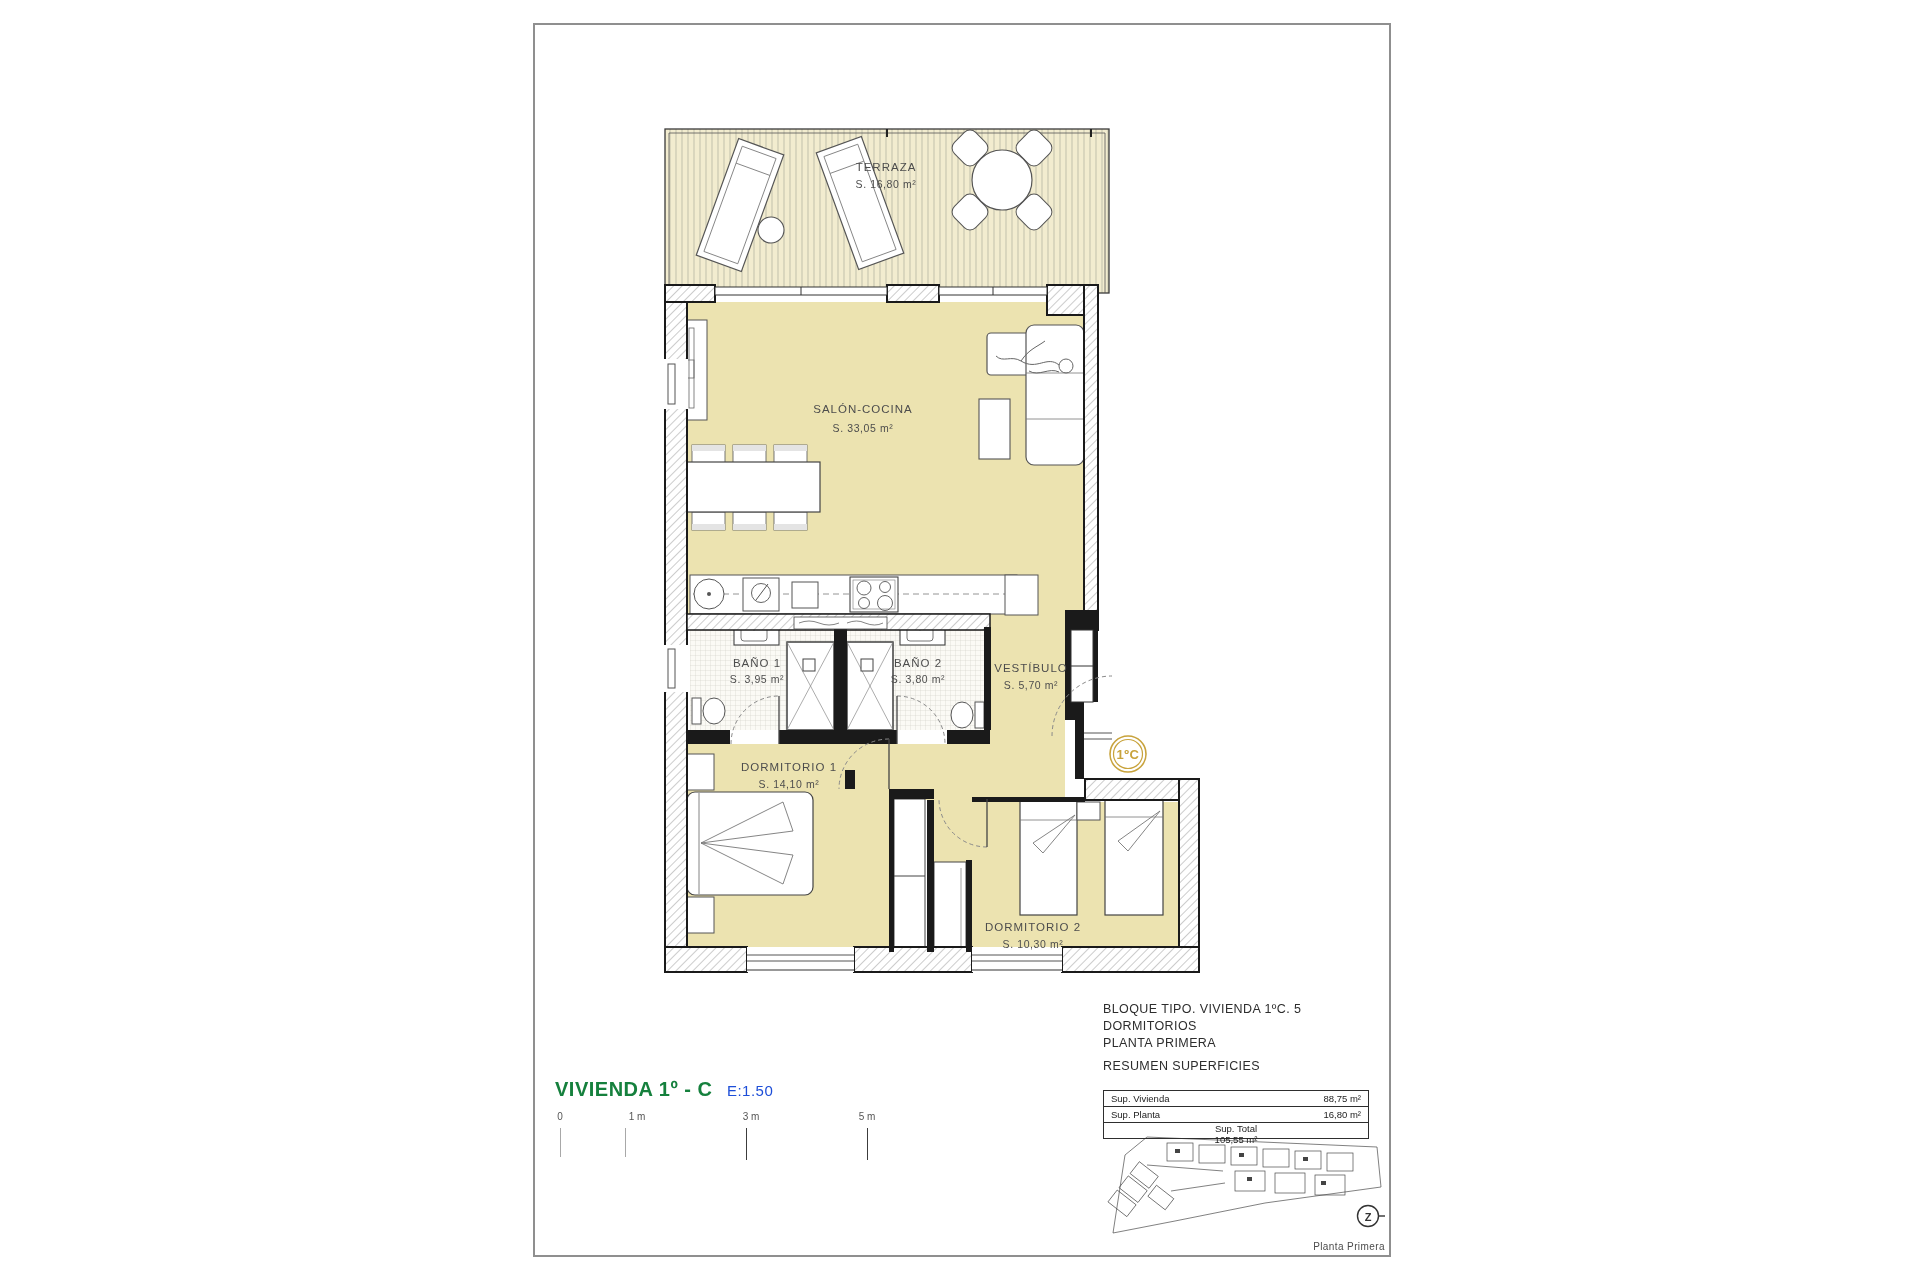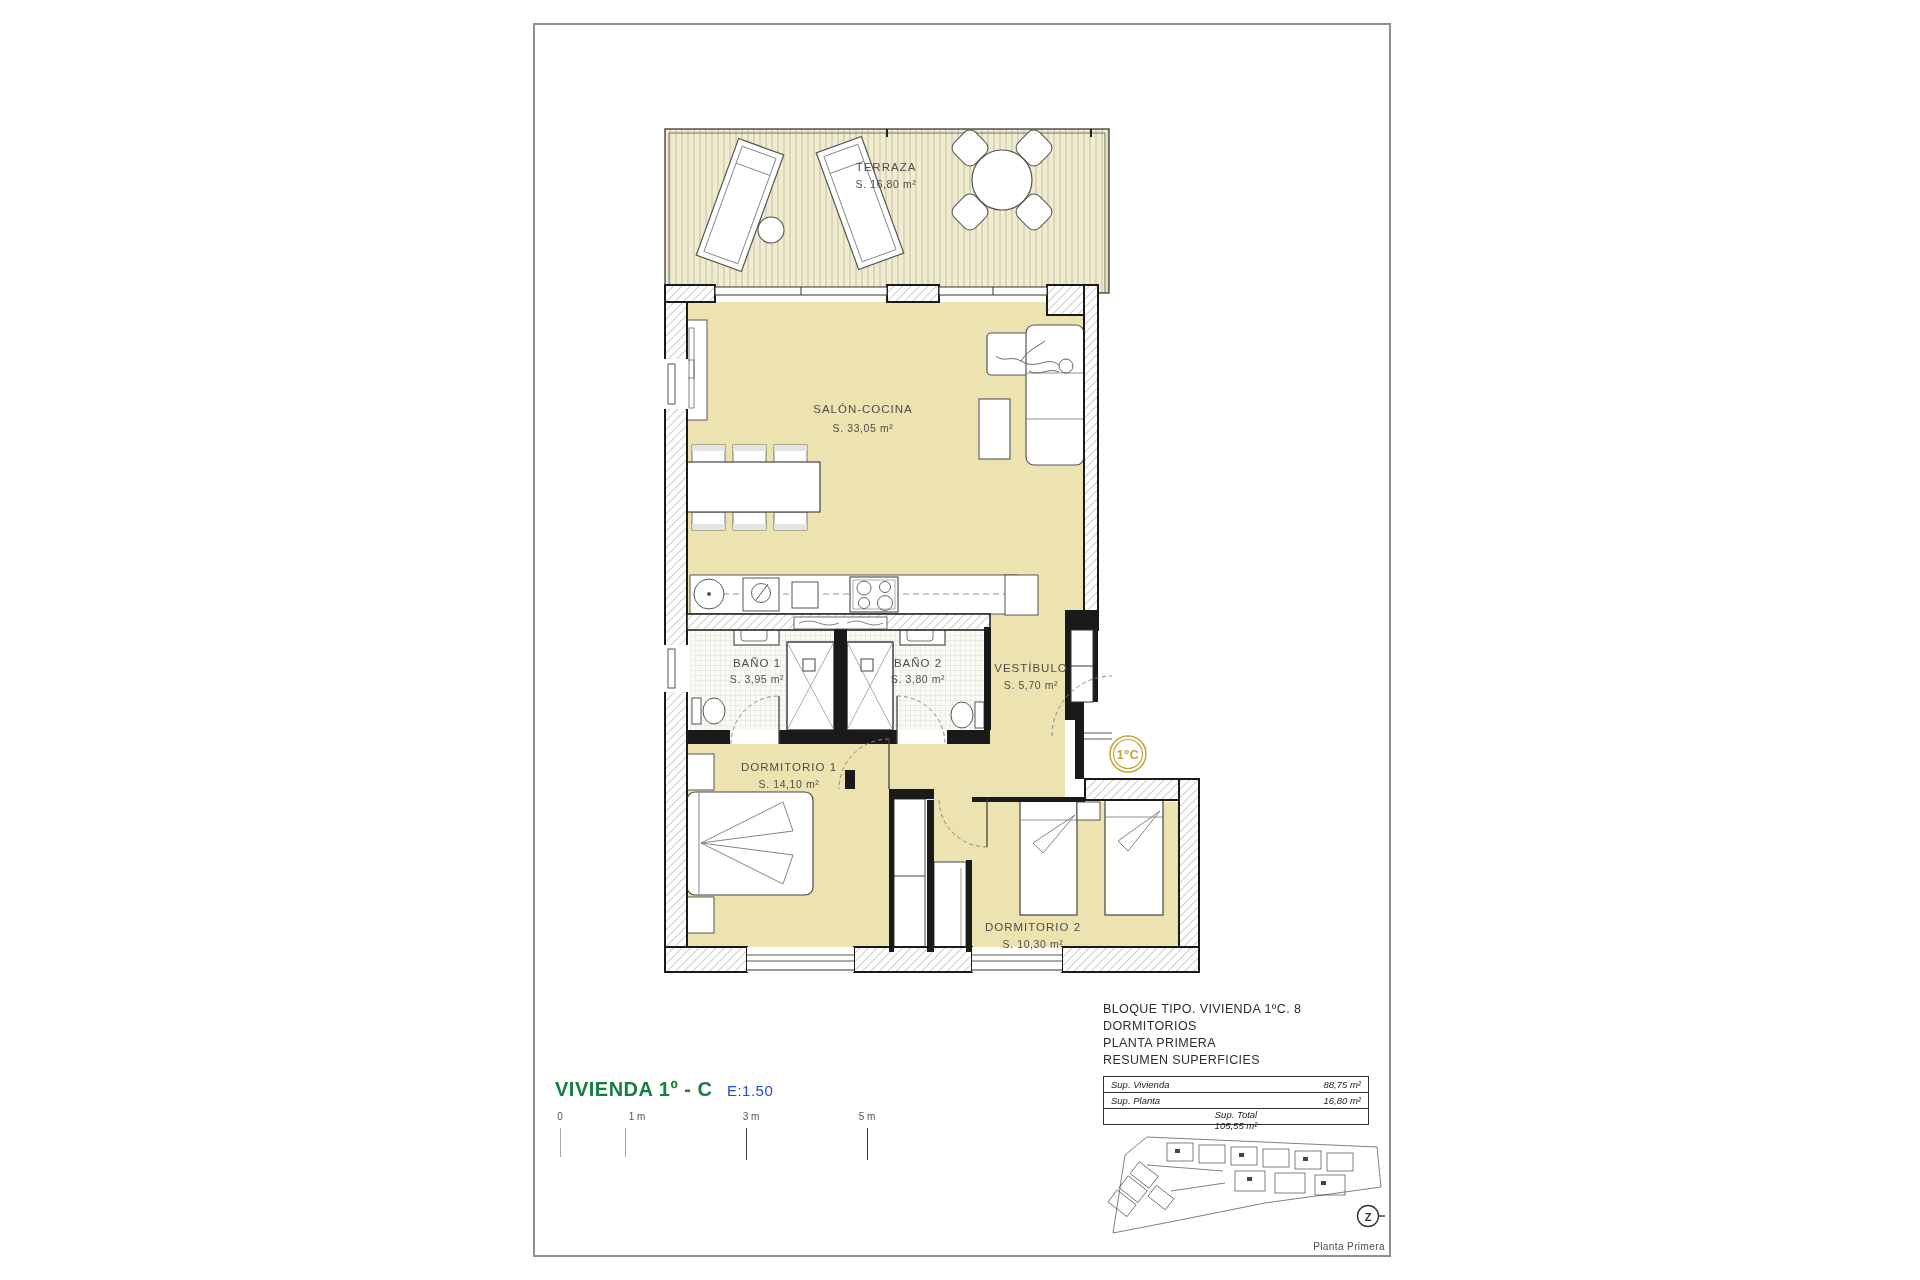--- a/index.html
+++ b/index.html
@@ -19,22 +19,22 @@
   .title-block{position:absolute;left:20px;top:1053px;white-space:nowrap;}
   .title-main{font-size:20px;font-weight:bold;color:#15803d;letter-spacing:0.5px;}
   .title-scale{font-size:15px;color:#1d4ed8;margin-left:10px;letter-spacing:0.5px;}
   .scale-label{position:absolute;font-size:10px;color:#555;transform:translateX(-50%);top:1086px;}
   .scale-tick{position:absolute;width:1px;top:1103px;}
   .tick-light{height:29px;background:#a8a8a8;}
   .tick-dark{height:32px;background:#3c3c3c;}
   
   .summary{position:absolute;left:568px;top:976px;width:282px;color:#2d2d2d;}
   .sum-h{font-size:12.5px;letter-spacing:0.4px;line-height:17px;}
-  .sum-h3{}
-  .sum-table{margin-top:7px;width:264px;border:1px solid #2e2e2e;font-style:italic;}
+  .sum-h3{margin-top:6px;}
+  .sum-table{margin-top:15px;width:264px;border:1px solid #2e2e2e;}
   .sum-row{display:flex;justify-content:space-between;align-items:center;height:15px;
            padding:0 7px;border-bottom:1px solid #2e2e2e;font-size:9.5px;color:#222;}
   .sum-row:last-child{border-bottom:none;flex-direction:column;}
   .key-caption{position:absolute;left:744px;top:1216px;width:140px;text-align:center;
                font-size:10px;color:#4c4c4c;letter-spacing:0.4px;}
 </style>
 </head>
 <body>
 
 <div class="sheet">
@@ -360,21 +360,21 @@
     <span class="scale-label" style="left:102px">1 m</span>
     <span class="scale-label" style="left:216px">3 m</span>
     <span class="scale-label" style="left:332px">5 m</span>
     <div class="scale-tick tick-light" style="left:25px"></div>
     <div class="scale-tick tick-light" style="left:90px"></div>
     <div class="scale-tick tick-dark" style="left:211px"></div>
     <div class="scale-tick tick-dark" style="left:332px"></div>
   </div>
 
   <div class="summary">
-    <div class="sum-h">BLOQUE TIPO. VIVIENDA 1ºC. 8 DORMITORIOS</div>
+    <div class="sum-h">BLOQUE TIPO. VIVIENDA 1ºC. 5 DORMITORIOS</div>
     <div class="sum-h">PLANTA PRIMERA</div>
     <div class="sum-h sum-h3">RESUMEN SUPERFICIES</div>
     <div class="sum-table">
       <div class="sum-row">
         <span>Sup. Vivienda</span>
         <span>88,75 m²</span>
       </div>
       <div class="sum-row">
         <span>Sup. Planta</span>
         <span>16,80 m²</span>

